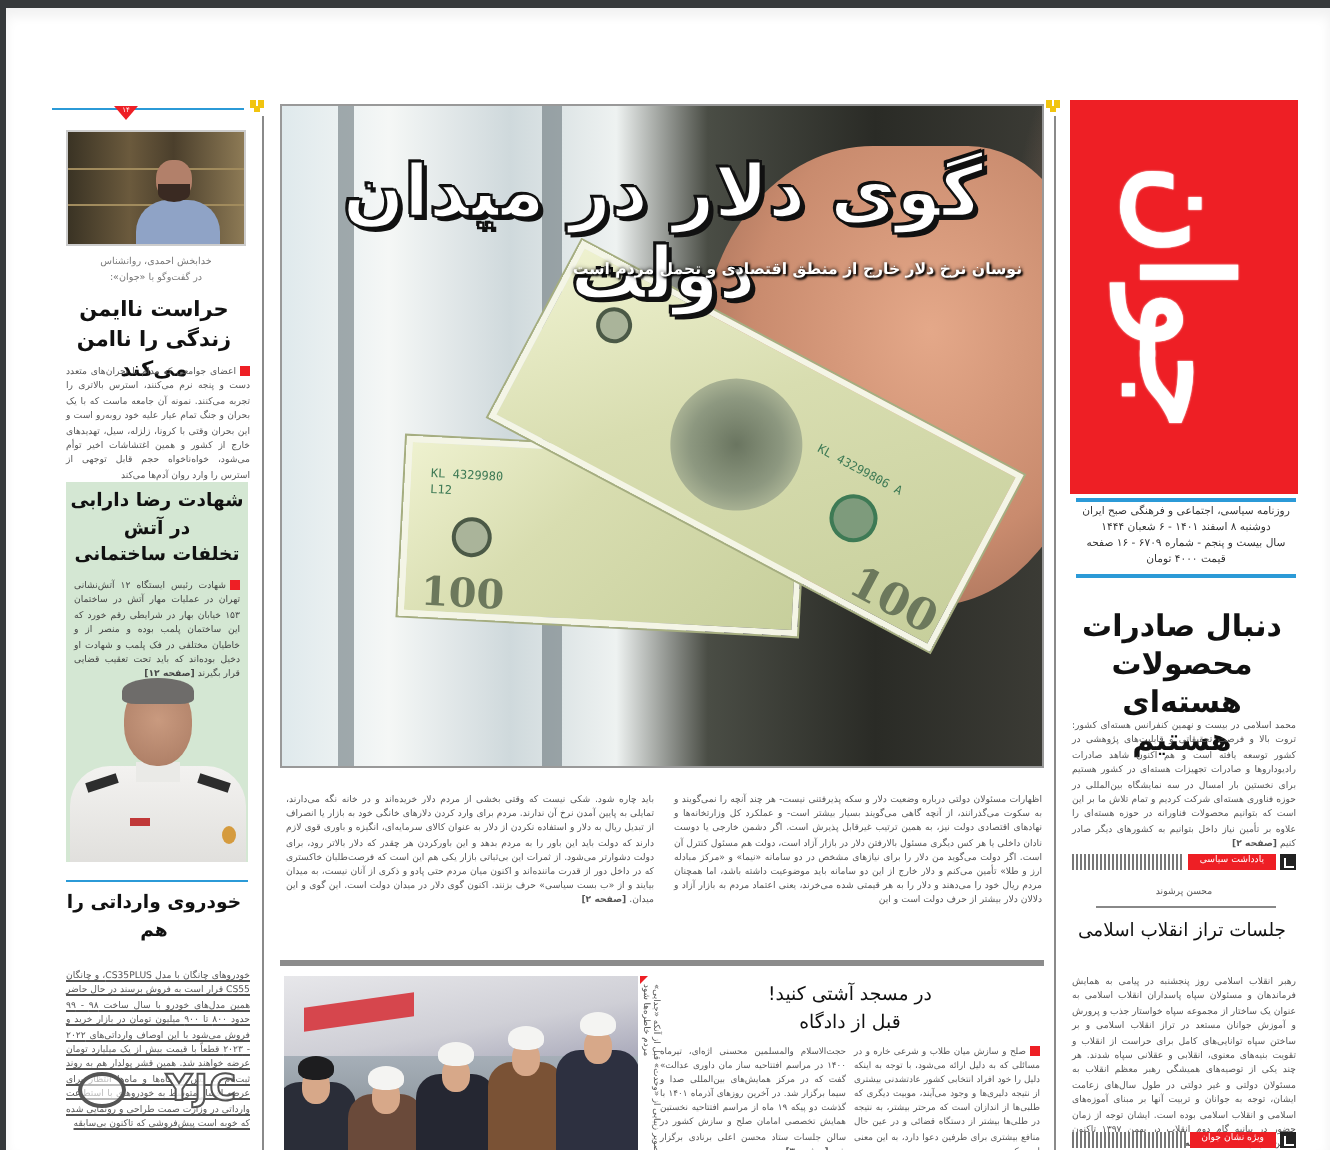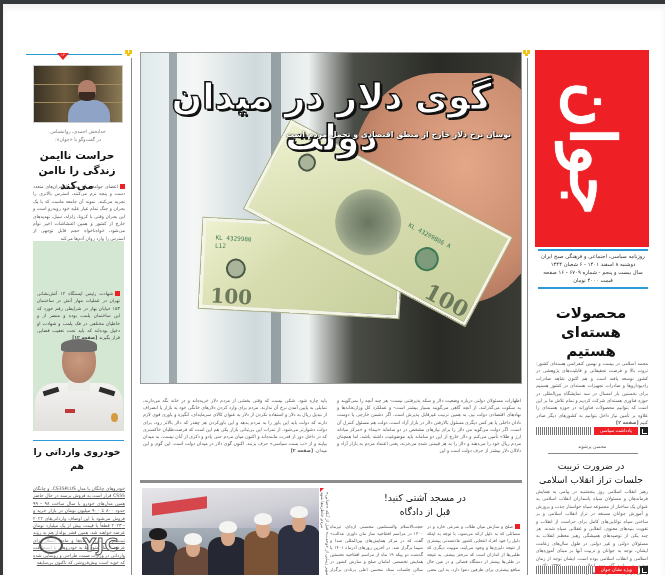--- a/index.html
+++ b/index.html
@@ -129,36 +129,36 @@
   <div class="blue-rule" style="top:245px;"></div>
   <div class="mast-info">
     <div>روزنامه سیاسی، اجتماعی و فرهنگی صبح ایران</div>
     <div>دوشنبه ۸ اسفند ۱۴۰۱ - ۶ شعبان ۱۴۴۴</div>
     <div>سال بیست و پنجم - شماره ۶۷۰۹ - ۱۶ صفحه</div>
     <div>قیمت ۴۰۰۰ تومان</div>
   </div>
   <div class="blue-rule" style="top:283px;"></div>
 
   <div class="right-head">
+    <div>دنبال صادرات</div>
     <div>محصولات هسته‌ای</div>
     <div>هستیم</div>
   </div>
   <div class="right-body">
     <p class="small-body"><span>محمد اسلامی در بیست و نهمین کنفرانس هسته‌ای کشور: تروت بالا و فرصت تحقیقاتی و قابلیت‌های پژوهشی در کشور توسعه یافته است و هم اکنون شاهد صادرات رادیودارو‌ها و صادرات تجهیزات هسته‌ای در کشور هستیم برای نخستین بار امسال در سه نمایشگاه بین‌المللی در حوزه فناوری هسته‌ای شرکت کردیم و تمام تلاش ما بر این است که بتوانیم محصولات فناورانه در حوزه هسته‌ای را علاوه بر تأمین نیاز داخل بتوانیم به کشورهای دیگر صادر کنیم</span> <b>[صفحه ۲]</b></p>
   </div>
 
   <div class="tagbar" style="left:533px;top:423px;width:112px;">
     <div class="ico"></div>
     <div class="red">یادداشت سیاسی</div>
     <div class="stripes"></div>
   </div>
   <div class="byline">محسن پرشوند</div>
   <div class="byline-rule"></div>
   <div class="right-head2">
-    <div>در ضرورت تربیت</div>
     <div>جلسات تراز انقلاب اسلامی</div>
   </div>
   <div class="right-body2">
     <p class="small-body"><span>رهبر انقلاب اسلامی روز پنجشنبه در پیامی به همایش فرماندهان و مسئولان سپاه پاسداران انقلاب اسلامی به عنوان یک ساختار از مجموعه سپاه خواستار جذب و پرورش و آموزش جوانان مستعد در تراز انقلاب اسلامی و بر ساختن سپاه توانایی‌های کامل برای حراست از انقلاب و تقویت بنیه‌های معنوی، انقلابی و عقلانی سپاه شدند. هر چند یکی از توصیه‌های همیشگی رهبر معظم انقلاب به مسئولان دولتی و غیر دولتی در طول سال‌های زعامت ایشان، توجه به جوانان و تربیت آنها بر مبنای آموزه‌های اسلامی و انقلاب اسلامی بوده است. ایشان توجه از زمان حضور در بیانیه گام دوم انقلاب در بهمن ۱۳۹۷ تاکنون چندین بار بوده است</span> <b>[صفحه ۲]</b></p>
   </div>
   <div class="tagbar" style="left:533px;top:562px;width:112px;">
     <div class="ico"></div>
     <div class="red">ویژه نشان جوان</div>
     <div class="stripes"></div>
   </div>
@@ -258,20 +258,25 @@
   </div>
   <div class="left-head1">
     <div>حراست ناایمن</div>
     <div>زندگی را ناامن می‌کند</div>
   </div>
   <div class="left-body1">
     <p class="small-body"><span class="bullet"></span><span>اعضای جوامعی که مدام با بحران‌های متعدد دست و پنجه نرم می‌کنند، استرس بالاتری را تجربه می‌کنند. نمونه آن جامعه ماست که با یک بحران و جنگ تمام عیار علیه خود روبه‌رو است و این بحران وقتی با کرونا، زلزله، سیل، تهدیدهای خارج از کشور و همین اغتشاشات اخیر توأم می‌شود، خواه‌ناخواه حجم قابل توجهی از استرس را وارد روان آدم‌ها می‌کند</span></p>
   </div>
 
   <div class="green-box">
+    <div class="green-head">
+      <div>شهادت رضا دارابی</div>
+      <div>در آتش</div>
+      <div>تخلفات ساختمانی</div>
+    </div>
     <div class="green-body">
       <p class="small-body" style="color:#444;"><span class="bullet"></span><span>شهادت رئیس ایستگاه ۱۲ آتش‌نشانی تهران در عملیات مهار آتش در ساختمان ۱۵۳ خیابان بهار در شرایطی رقم خورد که این ساختمان پلمب بوده و منصر از و خاطیان مختلفی در فک پلمب و شهادت او دخیل بوده‌اند که باید تحت تعقیب قضایی قرار بگیرند</span> <b>[صفحه ۱۲]</b></p>
     </div>
     <div class="fireman">
       <div class="shirt"></div>
       <div class="collar"></div>
       <div class="epaulette" style="left:8px;transform:rotate(-18deg);"></div>
       <div class="epaulette" style="left:64px;transform:rotate(18deg);"></div>
       <div class="badge"></div>
       <div class="patch"></div>

